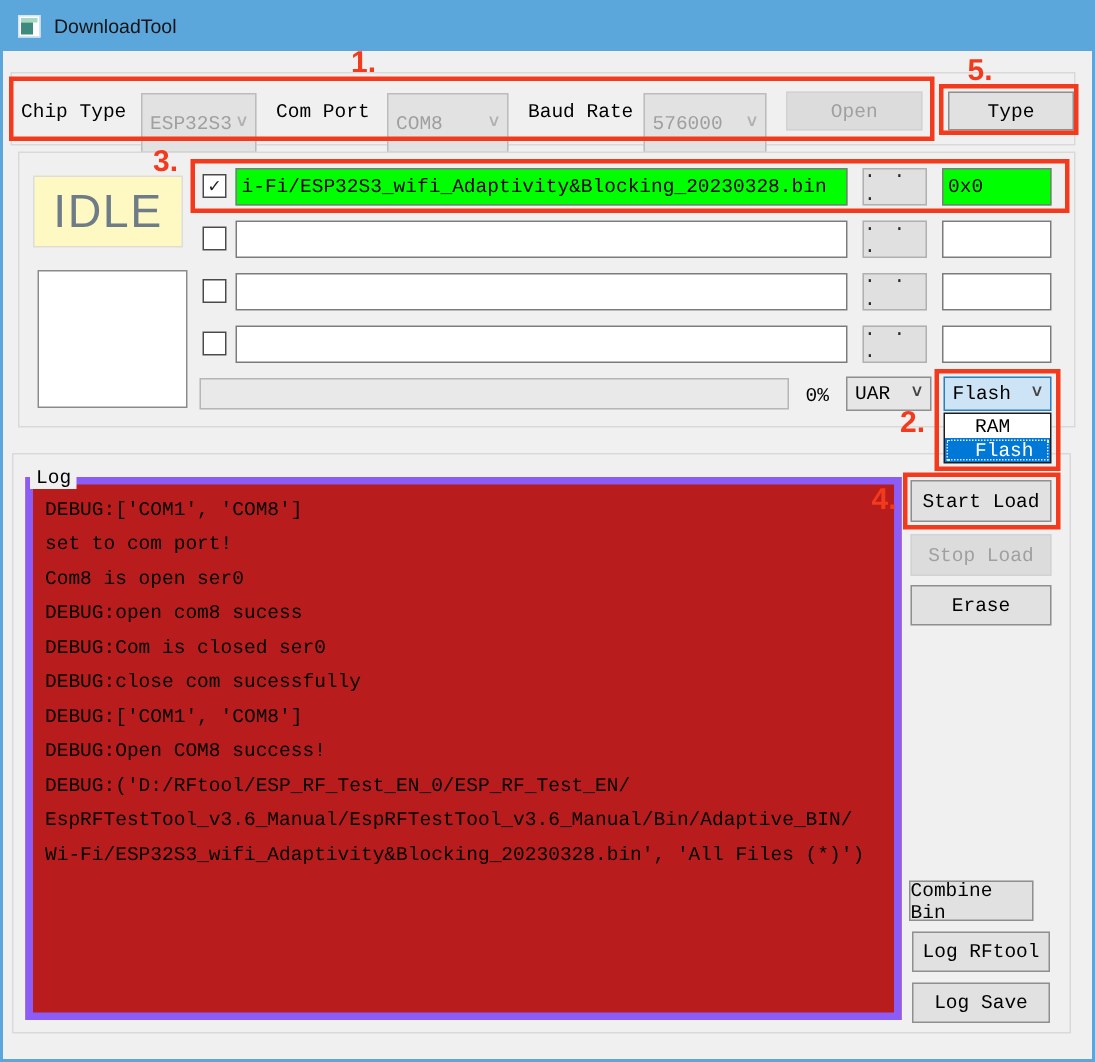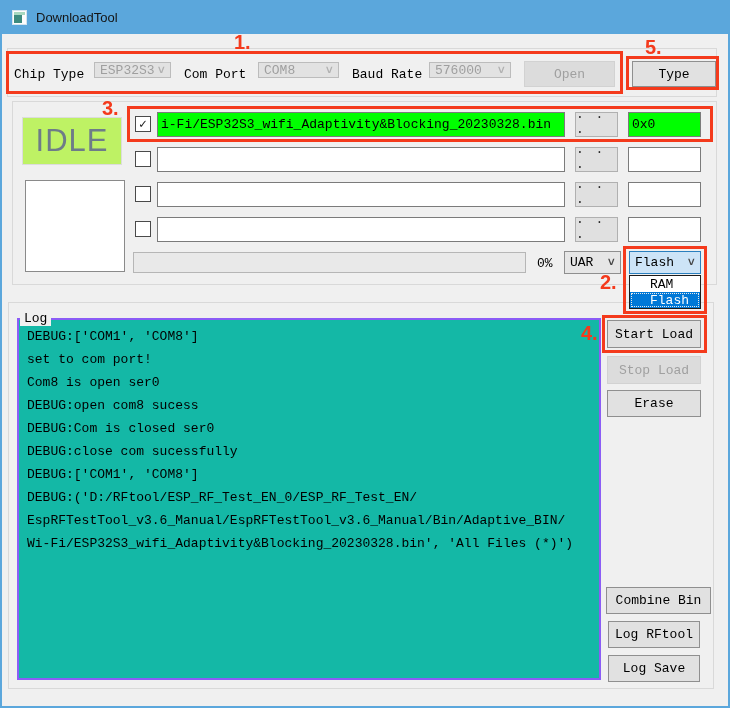--- a/index.html
+++ b/index.html
@@ -21,53 +21,53 @@
   .win-title{margin-left:9px;font-size:13px;color:#141414;}
   .wc{position:absolute;top:0;height:34px;width:46px;display:flex;align-items:center;justify-content:center;
     color:#1a1a1a;font-size:15px;cursor:default;}
 
   
   .grpbox{border:1px solid #d9d9d9;}
   .grp-label{position:absolute;background:#f0f0f0;padding:0 4px;z-index:6;}
 
   
   .uilabel{display:flex;align-items:center;height:24px;}
-  .combo{display:flex;align-items:center;justify-content:space-between;padding:0 5px;height:16px;}
+  .combo{display:flex;align-items:center;justify-content:space-between;padding:0 5px;height:40px;}
   .combo-disabled{background:#e2e2e2;border:1px solid #bcbcbc;color:#9f9f9f;}
   .chev{font-size:11px;line-height:1;transform:scaleX(1.3);}
   .chev-dis{color:#b0b0b0;}
   .chev-dark{color:#444;}
 
   .btn{display:flex;align-items:center;justify-content:center;height:26px;cursor:default;}
   .btn-normal{background:#e1e1e1;border:1px solid #8f8f8f;color:#000;}
   .btn-disabled{background:#dcdcdc;border:1px solid #d2d2d2;color:#a0a0a0;}
   .btn-flat{background:#e0e0e0;border:1px solid #b0b0b0;color:#2a2a2a;}
 
   
-  .idlebox{background:#bef264;border:1px solid #dcdcdc;display:flex;align-items:center;justify-content:center;
+  .idlebox{background:#fef9c3;border:1px solid #dcdcdc;display:flex;align-items:center;justify-content:center;
     font-family:"Liberation Sans","DejaVu Sans",sans-serif;font-size:31px;color:#6e7c88;letter-spacing:1px;}
   .previewbox{background:#ffffff;border:1px solid #8a8a8a;}
 
   
   .cb{width:16px;height:16px;background:#fff;border:1px solid #4a4a4a;display:flex;align-items:center;
     justify-content:center;font-size:13px;color:#1a1a1a;line-height:1;}
   .field{background:#fff;border:1px solid #7b7b7b;display:flex;align-items:center;padding:0 3px;
     overflow:hidden;white-space:nowrap;height:25px;}
   .green{background:#00ff00;}
   .dots{letter-spacing:2px;padding-bottom:5px;}
 
   .progress{background:#e9e9e9;border:1px solid #b6b6b6;}
   .combo-uart{background:#e6e6e6;border:1px solid #8f8f8f;height:23px;text-align:center;}
   .combo-mode{background:#cde4f7;border:1px solid #2a7fbe;height:23px;}
   .droplist{background:#fff;border:1px solid #1c1c1c;z-index:30;}
   .dropitem{height:16px;display:flex;align-items:center;padding:0 20px;line-height:1;}
   .dropitem-sel{background:#0078d7;color:#fff;outline:1px dotted #e8e8e8;outline-offset:-2px;}
 
   
-  .logarea{background:#14b8a6;border:2px solid #8b5cf6;padding:5px 4px 0 8px;overflow:hidden;}
+  .logarea{background:#b91c1c;border:5px solid #8b5cf6;padding:5px 4px 0 8px;overflow:hidden;}
   .logline{height:23px;line-height:23px;white-space:pre;}
 
   
   .anno-box{border:3px solid #f43a1c;z-index:40;pointer-events:none;}
   .anno-label{color:#f43a1c;font-family:"Liberation Sans","DejaVu Sans",sans-serif;font-weight:bold;
     font-size:20px;z-index:41;line-height:1;}
 </style>
 </head>
 <body>
 
@@ -160,30 +160,31 @@
   <span class="abs grp-label" style="left:20px;top:295px;margin-top:16px;">Log</span>
 
   <div class="abs logarea" style="left:17px;top:318px;width:584px;height:362px;">
     <div class="logline">DEBUG:['COM1', 'COM8']</div>
     <div class="logline">set to com port!</div>
     <div class="logline">Com8 is open ser0</div>
     <div class="logline">DEBUG:open com8 sucess</div>
     <div class="logline">DEBUG:Com is closed ser0</div>
     <div class="logline">DEBUG:close com sucessfully</div>
     <div class="logline">DEBUG:['COM1', 'COM8']</div>
+    <div class="logline">DEBUG:Open COM8 success!</div>
     <div class="logline">DEBUG:('D:/RFtool/ESP_RF_Test_EN_0/ESP_RF_Test_EN/</div>
     <div class="logline">EspRFTestTool_v3.6_Manual/EspRFTestTool_v3.6_Manual/Bin/Adaptive_BIN/</div>
     <div class="logline">Wi-Fi/ESP32S3_wifi_Adaptivity&amp;Blocking_20230328.bin', 'All Files (*)')</div>
   </div>
 
   <div class="abs btn btn-normal" style="left:607px;top:320px;width:94px;height:28px;">Start Load</div>
   <div class="abs btn btn-disabled" style="left:607px;top:356px;width:94px;height:28px;">Stop Load</div>
   <div class="abs btn btn-normal" style="left:607px;top:390px;width:94px;height:27px;">Erase</div>
 
-  <div class="abs btn btn-normal" style="left:606px;top:587px;width:105px;height:27px;">Combine Bin</div>
+  <div class="abs btn btn-normal" style="left:606px;top:587px;width:83px;height:27px;">Combine Bin</div>
   <div class="abs btn btn-normal" style="left:608px;top:621px;width:92px;height:27px;">Log RFtool</div>
   <div class="abs btn btn-normal" style="left:608px;top:655px;width:92px;height:27px;">Log Save</div>
 
   <div class="abs anno-box" style="left:6px;top:51px;width:617px;height:43px;"></div>
   <span class="abs anno-label" style="left:234px;top:32px;">1.</span>
 
   <div class="abs anno-box" style="left:626px;top:56px;width:93px;height:34px;"></div>
   <span class="abs anno-label" style="left:645px;top:37px;">5.</span>
 
   <div class="abs anno-box" style="left:127px;top:106px;width:586px;height:36px;"></div>

